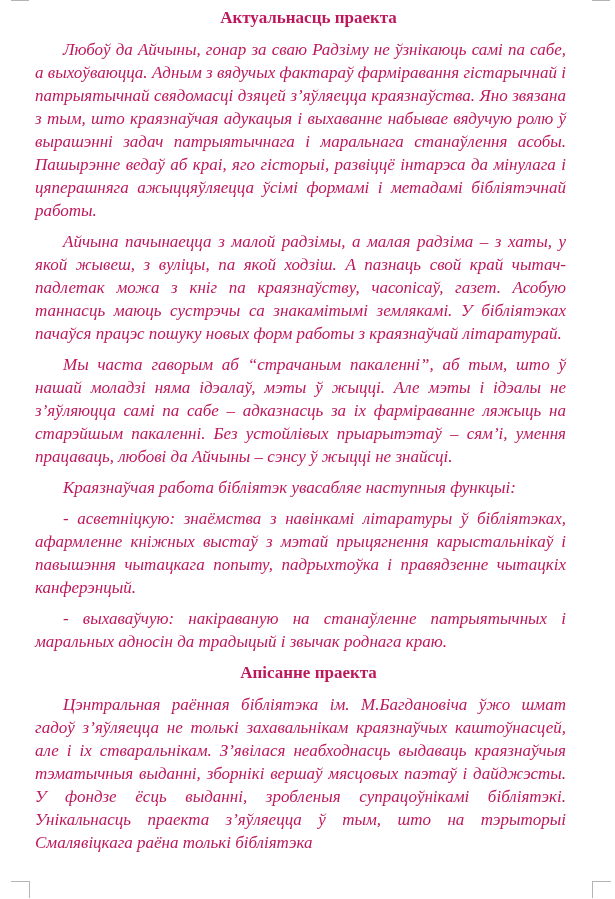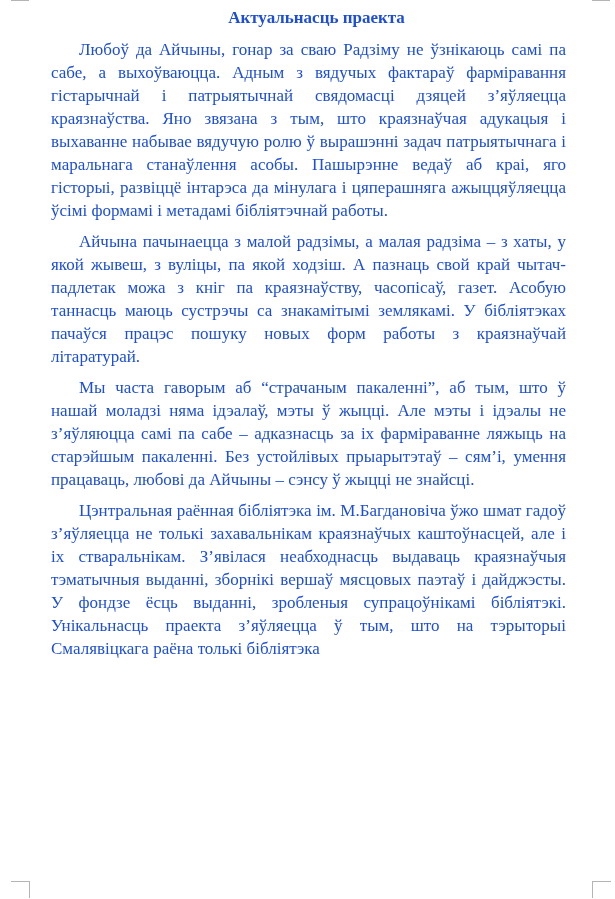--- a/index.html
+++ b/index.html
@@ -6,37 +6,38 @@
     margin: 0;
     padding: 0;
     background: #ffffff;
   }
   .page {
     position: relative;
     width: 615px;
     height: 899px;
     box-sizing: border-box;
     background: #ffffff;
-    color: #1d4ed8;
+    color: #be185d;
     font-family: "Liberation Serif", "DejaVu Serif", serif;
     font-size: 17px;
     line-height: 23px;
-    padding: 6px 33px 0 51px;
+    padding: 6px 33px 0 35px;
     overflow: hidden;
   }
   .heading {
     font-size: 17px;
     font-weight: bold;
     text-align: center;
     margin: 0 0 9px 0;
   }
   .para {
     margin: 0 16px 8px 0;
     text-align: justify;
     text-indent: 28px;
+    font-style: italic;
   }
   
   .mark { position: absolute; }
   .mark-tl { left: 11px;  top: 0;      width: 18px; height: 0;    border-top: 1px solid #b4b4b4; }
   .mark-tr { left: 592px; top: 0;      width: 18px; height: 0;    border-top: 1px solid #b4b4b4; }
   .mark-bl { left: 11px;  top: 881px;  width: 18px; height: 16px; border-top: 1px solid #b4b4b4; border-right: 1px solid #b4b4b4; }
   .mark-br { left: 592px; top: 881px;  width: 18px; height: 16px; border-top: 1px solid #b4b4b4; border-left: 1px solid #b4b4b4; }
 </style>
 </head>
 <body>
@@ -46,19 +47,23 @@
   <div class="mark mark-tl"></div>
   <div class="mark mark-tr"></div>
   <div class="mark mark-bl"></div>
   <div class="mark mark-br"></div>
 
   <section>
     <h1 class="heading">Актуальнасць праекта</h1>
     <p class="para">Любоў да Айчыны, гонар за сваю Радзіму не ўзнікаюць самі па сабе, а выхоўваюцца. Адным з вядучых фактараў фарміравання гістарычнай і патрыятычнай свядомасці  дзяцей з’яўляецца краязнаўства. Яно звязана з тым, што краязнаўчая адукацыя і выхаванне набывае вядучую ролю ў вырашэнні задач патрыятычнага і маральнага  станаўлення асобы. Пашырэнне ведаў аб краі, яго гісторыі, развіццё інтарэса да мінулага і цяперашняга ажыццяўляецца ўсімі  формамі і метадамі бібліятэчнай работы.</p>
     <p class="para">Айчына пачынаецца з малой радзімы, а малая радзіма – з хаты, у якой жывеш, з вуліцы, па якой ходзіш. А пазнаць свой край чытач- падлетак можа з кніг па краязнаўству, часопісаў, газет. Асобую таннасць маюць сустрэчы са знакамітымі землякамі. У бібліятэках пачаўся працэс пошуку новых форм работы з краязнаўчай літаратурай.</p>
     <p class="para">Мы часта гаворым аб “страчаным  пакаленні”, аб тым, што ў нашай моладзі няма ідэалаў, мэты ў жыцці. Але  мэты і ідэалы не з’яўляюцца самі па сабе – адказнасць за іх фарміраванне ляжыць на старэйшым пакаленні. Без устойлівых  прыарытэтаў – сям’і, умення працаваць, любові да Айчыны – сэнсу ў жыцці не знайсці.</p>
+    <p class="para">Краязнаўчая работа бібліятэк  увасабляе наступныя функцыі:</p>
+    <p class="para">- асветніцкую: знаёмства з навінкамі літаратуры ў бібліятэках, афармленне кніжных выстаў з мэтай прыцягнення карыстальнікаў і павышэння чытацкага попыту, падрыхтоўка і правядзенне чытацкіх канферэнцый.</p>
+    <p class="para">- выхаваўчую: накіраваную на станаўленне патрыятычных і маральных адносін да традыцый і звычак роднага краю.</p>
   </section>
 
   <section>
+    <h1 class="heading">Апісанне праекта</h1>
     <p class="para">Цэнтральная раённая бібліятэка ім. М.Багдановіча  ўжо шмат гадоў з’яўляецца не толькі захавальнікам  краязнаўчых  каштоўнасцей, але і  іх стваральнікам. З’явілася неабходнасць выдаваць краязнаўчыя тэматычныя выданні, зборнікі вершаў мясцовых паэтаў і дайджэсты. У фондзе ёсць выданні, зробленыя супрацоўнікамі бібліятэкі. Унікальнасць праекта з’яўляецца ў тым, што на тэрыторыі  Смалявіцкага раёна  толькі бібліятэка</p>
   </section>
 
 </div>
 
 </body></html>

